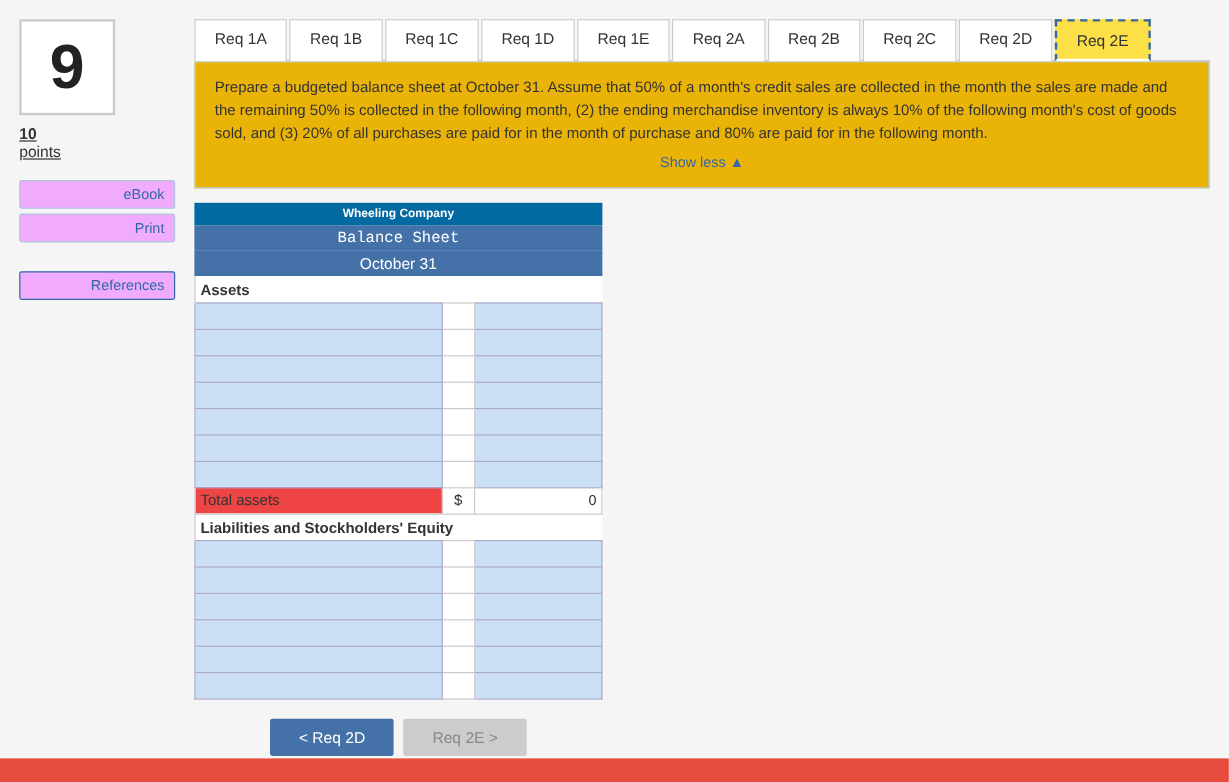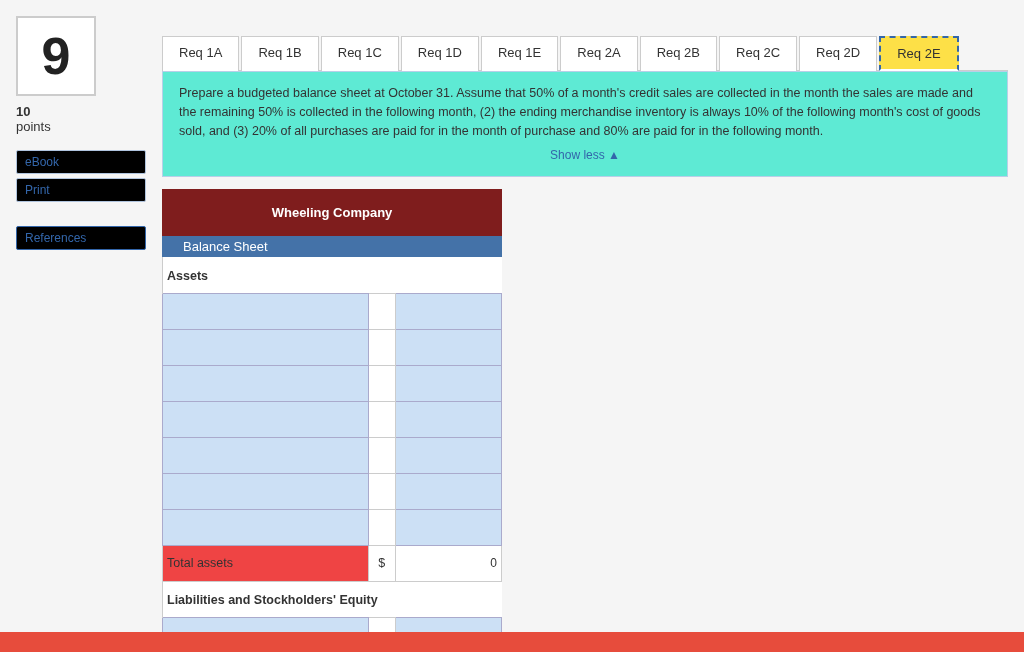--- a/index.html
+++ b/index.html
@@ -11,41 +11,41 @@
     .sidebar { width: 130px; flex-shrink: 0; }
     .question-number-box {
       border: 2px solid #ccc;
       width: 80px; height: 80px;
       display: flex; align-items: center; justify-content: center;
       font-size: 52px; font-weight: bold; color: #222;
       background: #fff;
       margin-bottom: 8px;
     }
     .points-label { font-size: 13px; color: #333; margin-bottom: 16px; }
-    .points-label span { display: block; }
+    .points-label span { display: block; text-decoration: underline; }
     .points-num { font-weight: bold; }
 
     .sidebar-buttons { display: flex; flex-direction: column; gap: 4px; }
     .sidebar-btn {
       border: 1px solid #b0c4de;
-      background: #000000;
+      background: #f0abfc;
       color: #3366aa;
       padding: 4px 8px;
       font-size: 12px;
       cursor: pointer;
-      text-align: left;
+      text-align: right;
       border-radius: 2px;
     }
     .sidebar-btn.active { border: 1px solid #3366aa; margin-top: 20px; }
 
     
     .main { flex: 1; }
 
     
-    .tabs { display: flex; flex-wrap: wrap; border-bottom: 1px solid #ccc; margin-bottom: 0; margin-top: 20px; }
+    .tabs { display: flex; flex-wrap: wrap; border-bottom: 1px solid #ccc; margin-bottom: 0; }
     .tab {
       padding: 8px 16px;
       border: 1px solid #ccc;
       border-bottom: none;
       background: #fff;
       cursor: pointer;
       font-size: 13px;
       color: #333;
       margin-right: 2px;
       margin-bottom: -1px;
@@ -53,21 +53,21 @@
     .tab.active {
       border: 2px dashed #3366aa;
       border-bottom: 2px solid #fff;
       background: #fde047;
       color: #333;
       font-weight: normal;
     }
 
     
     .instructions {
-      background: #5eead4;
+      background: #eab308;
       padding: 12px 16px;
       font-size: 12.5px;
       line-height: 1.5;
       color: #333;
       border: 1px solid #b8cfe8;
     }
     .show-less {
       text-align: center;
       margin-top: 6px;
       color: #3366aa;
@@ -75,51 +75,52 @@
       cursor: pointer;
     }
 
     
     .balance-sheet-wrapper {
       margin-top: 12px;
       width: 340px;
     }
 
     .bs-header {
-      background: #7f1d1d;
+      background: #0369a1;
       color: #fff;
       text-align: center;
-      padding: 16px 6px;
-      font-size: 13px;
+      padding: 4px 6px;
+      font-size: 10px;
       font-weight: bold;
     }
     .bs-header-sub {
       background: #4472a8;
       color: #fff;
-      text-align: left;
+      text-align: center;
       padding: 3px 21px;
       font-size: 13px;
+      font-family: Liberation Mono, monospace;
     }
     .bs-header-date {
       background: #4472a8;
       color: #fff;
       text-align: center;
       padding: 3px 6px;
       font-size: 13px;
     }
 
     .bs-table {
       width: 100%;
       border-collapse: collapse;
       font-size: 12.5px;
     }
     .bs-table td {
       border: 1px solid #ccc;
       padding: 2px 4px;
-      height: 36px;
+      height: 22px;
     }
     .bs-table .section-label {
       font-weight: bold;
       background: #fff;
       border: none;
       padding: 4px 4px 2px 4px;
       border-left: 1px solid #ccc;
     }
     .bs-table .total-row td {
       border-top: 1px solid #555;
@@ -221,20 +222,21 @@
     </div>
 
     <div class="instructions">
       <p>Prepare a budgeted balance sheet at October 31. Assume that 50% of a month's credit sales are collected in the month the sales are made and the remaining 50% is collected in the following month, (2) the ending merchandise inventory is always 10% of the following month's cost of goods sold, and (3) 20% of all purchases are paid for in the month of purchase and 80% are paid for in the following month.</p>
       <div class="show-less">Show less ▲</div>
     </div>
 
     <div class="balance-sheet-wrapper">
       <div class="bs-header">Wheeling Company</div>
       <div class="bs-header-sub">Balance Sheet</div>
+      <div class="bs-header-date">October 31</div>
 
       <table class="bs-table">
         <tbody>
 
           <tr>
             <td class="section-label" colspan="3">Assets</td>
           </tr>
 
           <tr>
             <td class="input-cell"><input type="text" style="border: none; background: transparent; width: 100%; outline: none; font-size: 12px;"></td>

